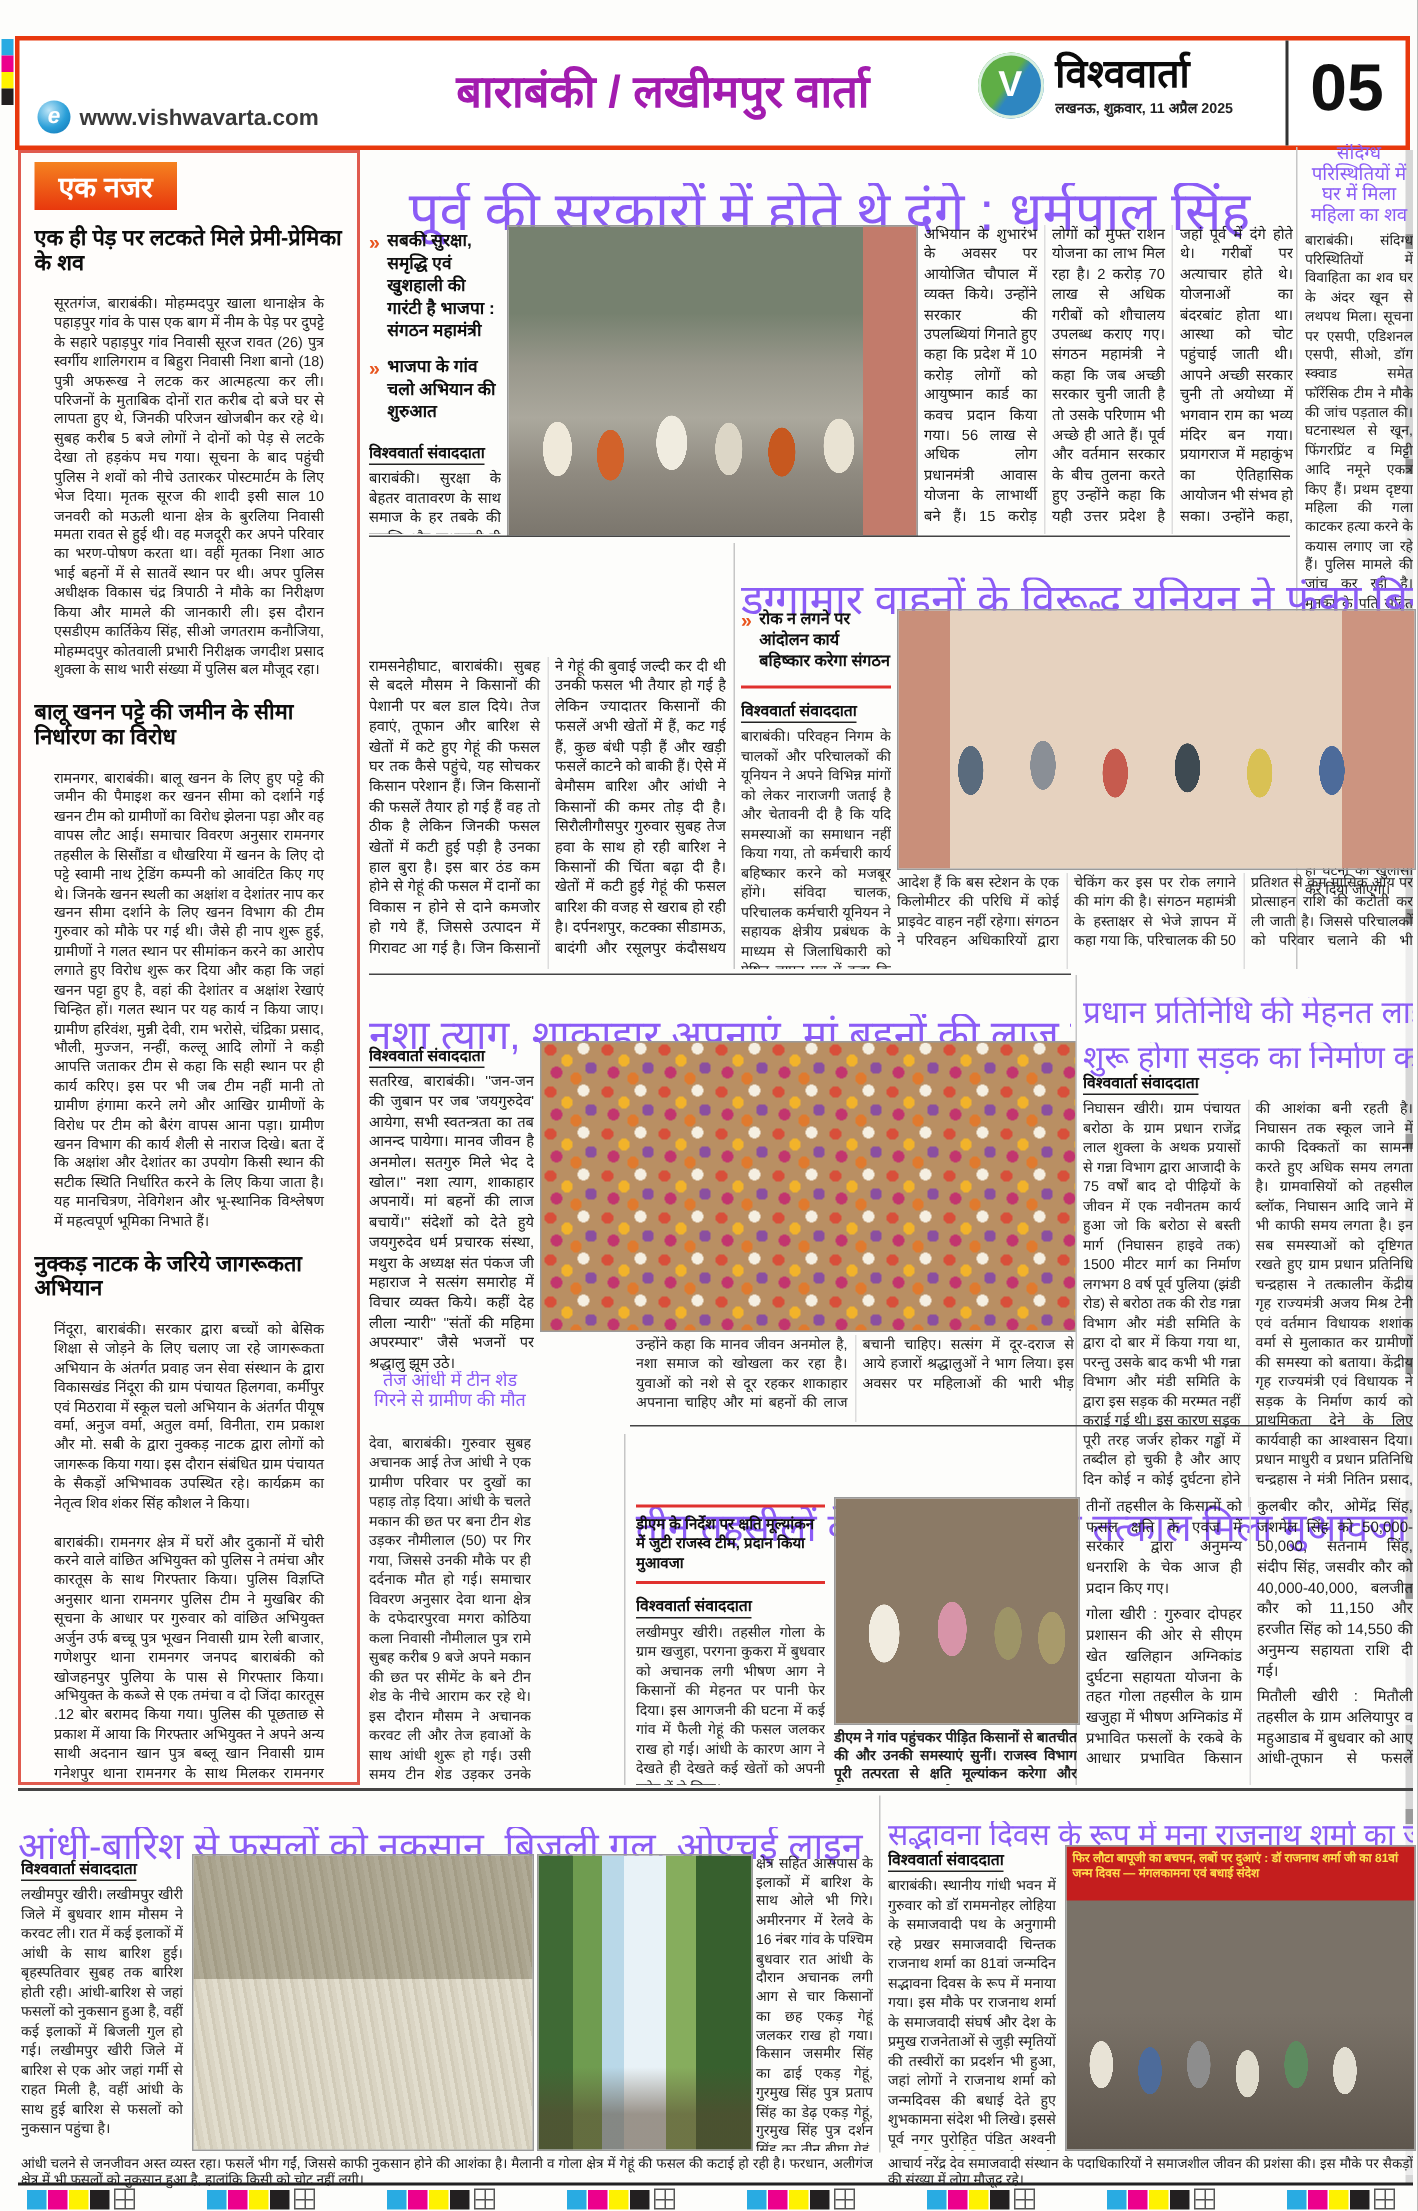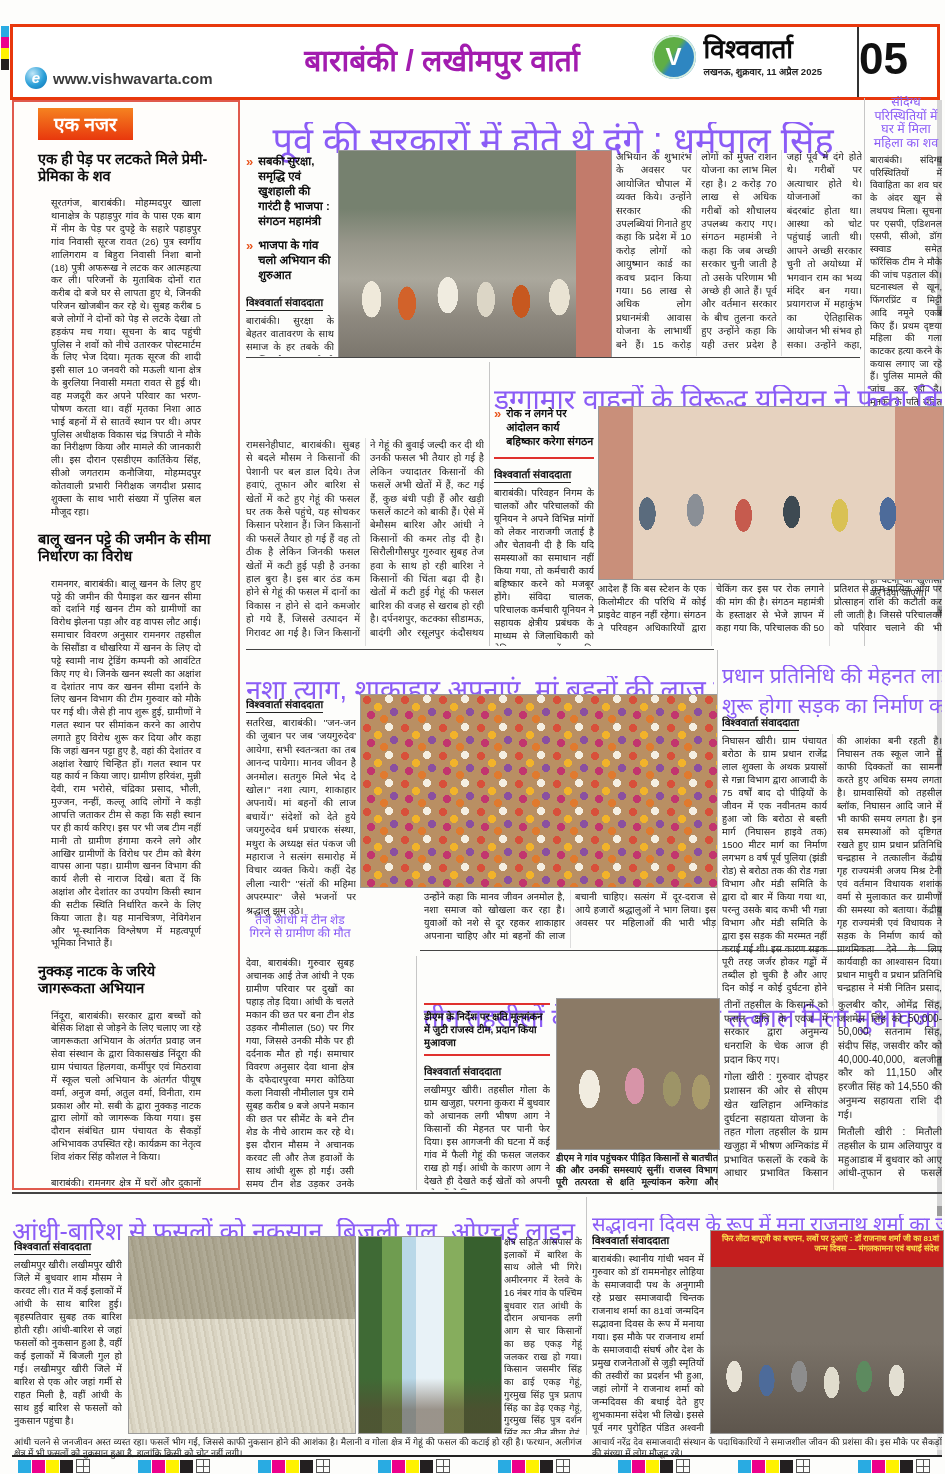--- a/index.html
+++ b/index.html
@@ -26,24 +26,24 @@
   .sect-title{position:absolute;left:50%;top:12px;transform:translateX(-62%);
               font-size:30px;font-weight:bold;color:#a21caf;white-space:nowrap;}
   .brand{position:absolute;right:115px;top:8px;display:flex;gap:8px;align-items:center;}
   .logo-v{width:44px;height:44px;border-radius:50%;flex:0 0 auto;
           background:linear-gradient(125deg,#5fae46 0 45%,#2e86c1 55% 100%);
           color:#fff;font-weight:bold;font-size:24px;line-height:44px;text-align:center;
           box-shadow:0 0 0 2px #d8efe0 inset;}
   .brand-name{font-size:26px;font-weight:bold;color:#0a0a0a;line-height:1.0;}
   .dateline{font-size:9.5px;font-weight:bold;color:#222;margin-top:3px;}
   .pageno{position:absolute;right:0;top:0;width:78px;height:100%;border-left:2px solid #333;
-          font-size:44px;font-weight:bold;color:#111;text-align:left;line-height:64px;}
+          font-size:44px;font-weight:bold;color:#111;text-align:center;line-height:64px;}
   
   .ek-box{position:absolute;left:12px;top:100px;width:228px;height:1090px;
-          border:2px solid #e05a4e;background:#fffdfb;padding:6px 24px;box-sizing:border-box;overflow:hidden;}
+          border:2px solid #e05a4e;background:#fffdfb;padding:6px 9px;box-sizing:border-box;overflow:hidden;}
   .ek-title{display:inline-block;background:linear-gradient(#f58220,#e8380d);color:#fff;
             font-size:19px;font-weight:bold;padding:3px 16px;margin-bottom:4px;}
   .brief h3{font-size:14.5px;font-weight:bold;margin:7px 0 3px;color:#0d0d0d;line-height:1.15;}
   .brief p{margin:13px;font-size:9.6px;line-height:1.34;text-align:justify;color:#1d1d1d;}
   
   .bullet{display:flex;gap:5px;font-weight:bold;font-size:11.5px;line-height:1.3;
           margin-bottom:9px;color:#101010;text-align:left;}
   .bq{color:#e8551e;font-weight:900;font-size:13px;flex:0 0 auto;}
   .subrule{height:2px;background:#e0312e;margin:5px 0 5px;}
   
@@ -86,21 +86,21 @@
     linear-gradient(90deg,#3f6a35 0 16%,#6f9c50 16% 30%,#b9d8e8 30% 40%,#e8f2f7 40% 60%,#86ad5d 60% 74%,#37602e 74% 100%);}
   .ph-bday{background:
     radial-gradient(ellipse 13px 26px at 10% 72%,#e8e3d6 0 60%,transparent 61%),
     radial-gradient(ellipse 13px 26px at 24% 74%,#4d6b9a 0 60%,transparent 61%),
     radial-gradient(ellipse 13px 26px at 38% 72%,#8d8d8d 0 60%,transparent 61%),
     radial-gradient(ellipse 13px 26px at 52% 75%,#e0dccd 0 60%,transparent 61%),
     radial-gradient(ellipse 13px 26px at 66% 72%,#5d8a5f 0 60%,transparent 61%),
     radial-gradient(ellipse 13px 26px at 80% 74%,#e3dfd2 0 60%,transparent 61%),
     linear-gradient(180deg,#7a7268 0 55%,#5e564d 100%);}
   .banner{position:absolute;left:0;top:0;width:100%;height:36px;background:#c41e1e;
-          color:#ffe14d;font-size:8px;font-weight:bold;line-height:1.3;text-align:right;
+          color:#ffe14d;font-size:8px;font-weight:bold;line-height:1.3;text-align:left;
           padding:3px 4px;box-sizing:border-box;}
   .caption{font-size:9.4px;font-weight:bold;line-height:1.3;text-align:justify;color:#222;}
   
   .corner-strip{position:absolute;left:1px;top:26px;width:8px;}
   .corner-strip div{width:8px;height:11px;}
   .right-strip{position:absolute;left:937px;top:100px;width:5px;height:1356px;
     background:repeating-linear-gradient(180deg,#d6d6d6 0 56px,#9a9a9a 56px 66px,#ececec 66px 150px);}
   .cmyk-bar{position:absolute;left:18px;top:1459px;width:912px;height:14px;
             display:flex;justify-content:space-between;align-items:center;}
   .grp{display:flex;gap:1px;align-items:center;}

